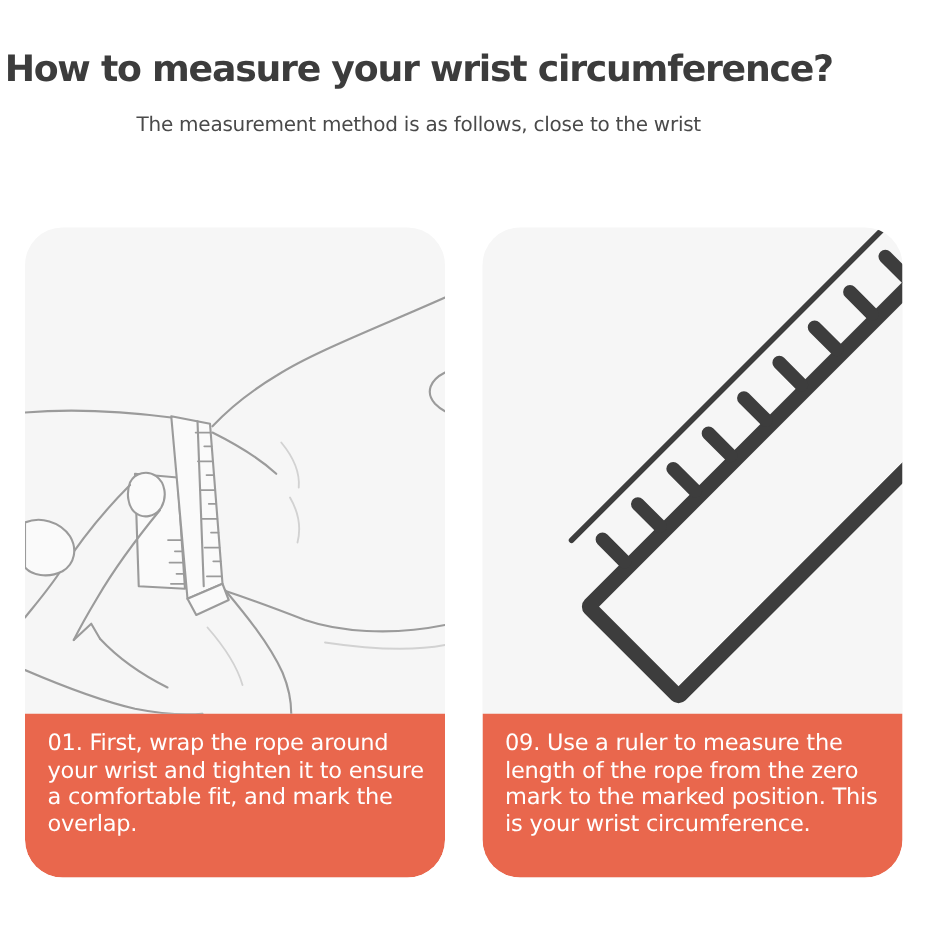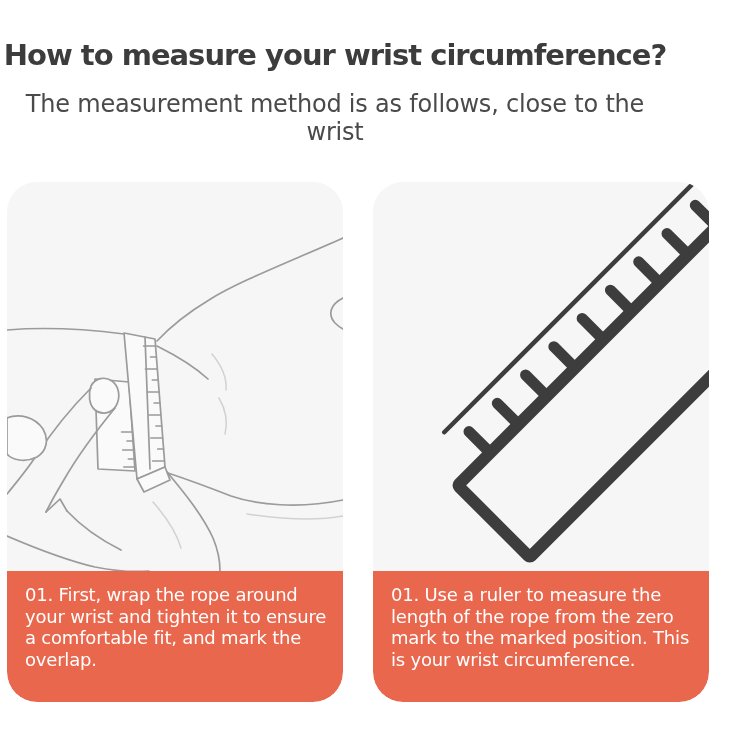--- a/index.html
+++ b/index.html
@@ -8,25 +8,25 @@
     font-family:"DejaVu Sans","Liberation Sans",sans-serif;
     position:relative;overflow:hidden;
   }
   .page{width:670px;height:750px;position:relative;}
   .header{text-align:center;padding-top:40px;}
   .title{
     margin:0;font-size:29px;font-weight:700;color:#3c3c3c;
     letter-spacing:-1px;line-height:1.1;
   }
   .subtitle{
-    margin:18px 0 0;font-size:24px;font-weight:400;color:#4a4a4a;
+    margin:18px 0 0;font-size:16px;font-weight:400;color:#4a4a4a;
     letter-spacing:-0.2px;
   }
   .cards{
-    position:absolute;top:182px;left:7px;width:702px;
+    position:absolute;top:182px;left:20px;width:702px;
     display:flex;gap:30px;
   }
   .card{
     flex:1;height:520px;background:#f6f6f6;border-radius:30px;
     overflow:hidden;display:flex;flex-direction:column;
   }
   .illustration{flex:1;position:relative;min-height:0;}
   .illustration svg{position:absolute;left:0;top:0;width:100%;height:100%;display:block;}
   .caption{
     background:#e9674d;color:#ffffff;box-sizing:border-box;
@@ -95,17 +95,17 @@
     <div class="card">
       <div class="illustration">
         <svg viewBox="0 0 336 389" preserveAspectRatio="none">
           <g transform="translate(96,292) rotate(-45)">
             <path class="dark" d="M12,-47 L585,-47" stroke-width="4.5" stroke-linecap="round"></path>
             <rect class="dark" x="-16" y="0" width="640" height="102" rx="2" stroke-width="12"></rect>
             <path class="dark" stroke-width="11" stroke-linecap="round" d="M30,-5 V-30 M70,-5 V-30 M110,-5 V-30 M150,-5 V-30 M190,-5 V-30 M230,-5 V-30 M270,-5 V-30 M310,-5 V-30 M350,-5 V-30 M390,-5 V-30 M430,-5 V-30 M470,-5 V-30 M510,-5 V-30 M550,-5 V-30 M590,-5 V-30"></path>
           </g>
         </svg>
       </div>
-      <div class="caption">01. Use a ruler to measure the length of the rope from the zero mark to the marked position. This is your wrist circumference.</div>
+      <div class="caption">09. Use a ruler to measure the length of the rope from the zero mark to the marked position. This is your wrist circumference.</div>
     </div>
 
   </div>
 </div>
 
 </body></html>

